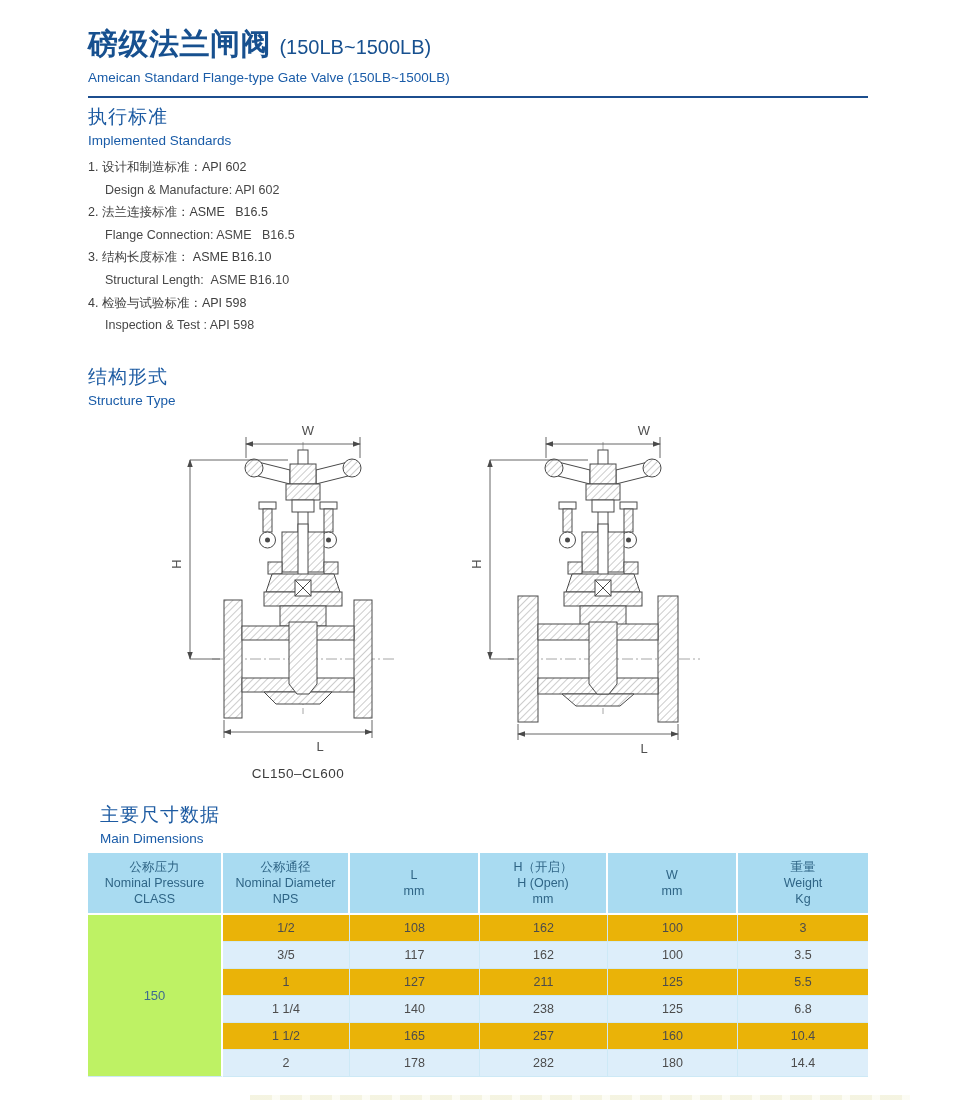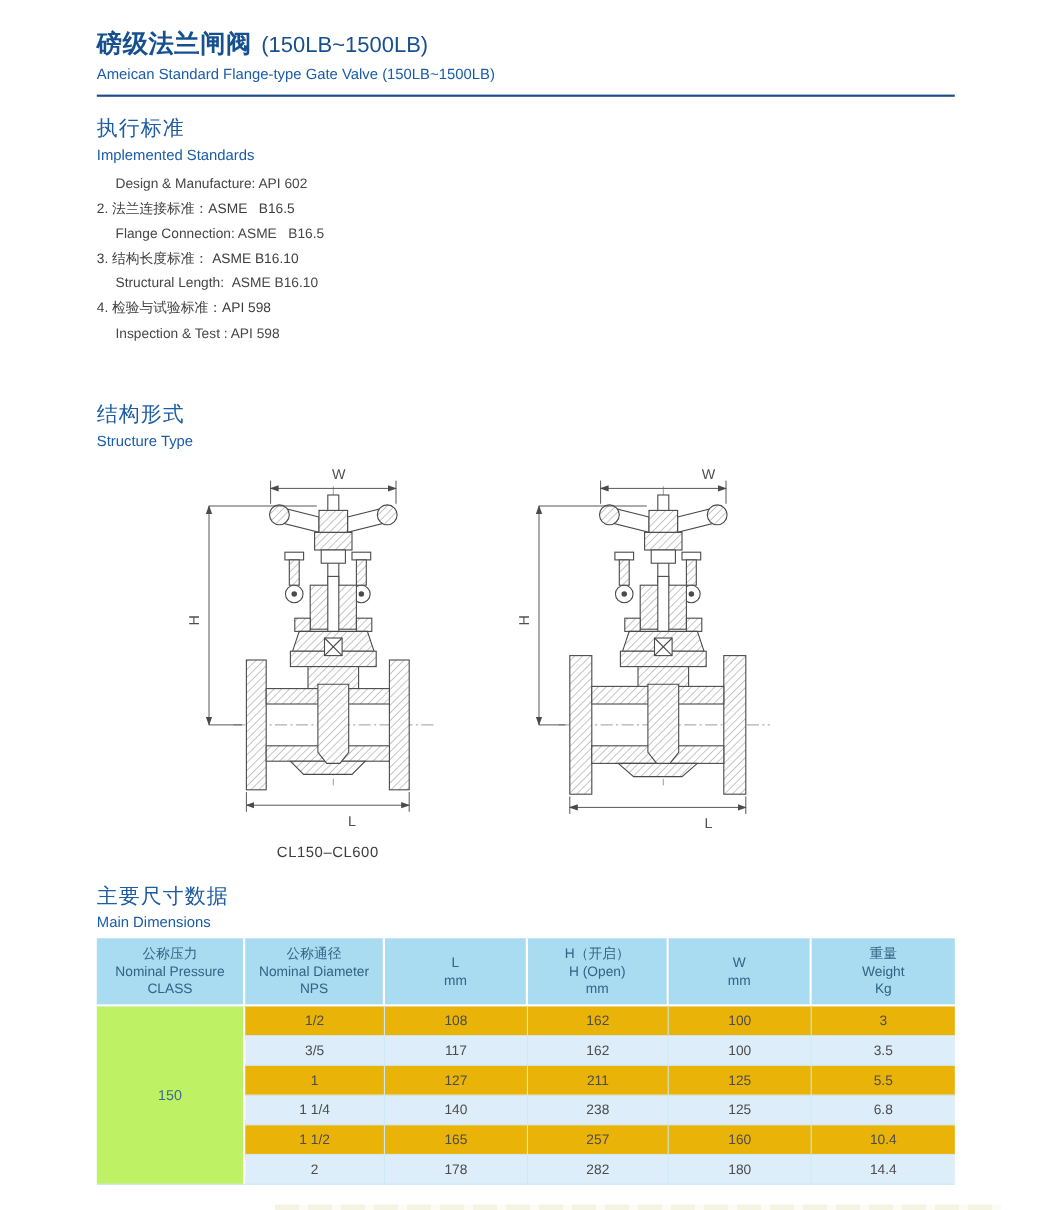--- a/index.html
+++ b/index.html
@@ -6,21 +6,21 @@
   html,body { background:#ffffff; }
   body {
     width:960px; height:1100px; position:relative; overflow:hidden;
     font-family:"Liberation Sans","DejaVu Sans",sans-serif;
     color:#404040;
   }
   .abs { position:absolute; }
 
   
   .title-block { left:88px; top:24px; width:780px; }
-  .title-zh { font-size:23px; font-weight:bold; color:#17508f; display:inline; letter-spacing:0.5px; }
+  .title-zh { font-size:30px; font-weight:bold; color:#17508f; display:inline; letter-spacing:0.5px; }
   .title-suffix { font-size:20px; font-weight:normal; color:#17508f; display:inline; margin-left:4px; }
   .title-en { font-size:13.5px; color:#1a5ca8; margin-top:5px; }
   .title-rule { margin-top:11px; border-bottom:2px solid #1c4e8e; width:780px; }
 
   
   .sec-zh { font-size:19px; color:#1d5ba2; letter-spacing:1px; }
   .sec-en { font-size:13.5px; color:#1a5ca8; margin-top:3px; }
 
   
   .standards-head { left:88px; top:104px; }
@@ -29,21 +29,21 @@
   .standards-list .en { line-height:22.6px; padding-left:17px; color:#474747; }
 
   
   .structure-head { left:88px; top:364px; }
   .valve-fig { position:absolute; width:260px; text-align:center; }
   .valve-fig-1 { left:168px; top:424px; }
   .valve-fig-2 { left:468px; top:424px; }
   .valve-caption { margin-top:6px; font-size:13.5px; color:#3c3c3c; letter-spacing:0.5px; }
 
   
-  .maindims-head { left:88px; top:802px; }
+  .maindims-head { left:100px; top:802px; }
   table.dims { left:88px; top:853px; width:780px; border-collapse:separate; border-spacing:0; table-layout:fixed; }
   table.dims th, table.dims td { text-align:center; vertical-align:middle; }
   table.dims th {
     background:#a9dbf1; color:#2f6586; font-weight:normal;
     font-size:12.5px; line-height:16px; height:62px;
     border-right:2px solid #ffffff; border-bottom:2px solid #ffffff;
     padding:4px 2px;
   }
   table.dims th:last-child { border-right:none; }
   table.dims th span { display:block; }
@@ -75,20 +75,21 @@
   </div>
   <div class="title-en">Ameican Standard Flange-type Gate Valve (150LB~1500LB)</div>
   <div class="title-rule"></div>
 </div>
 
 <div class="abs standards-head">
   <div class="sec-zh">执行标准</div>
   <div class="sec-en">Implemented Standards</div>
 </div>
 <div class="abs standards-list">
+  <div class="zh">1. 设计和制造标准：API 602</div>
   <div class="en">Design &amp; Manufacture: API 602</div>
   <div class="zh">2. 法兰连接标准：ASME&nbsp;&nbsp;&nbsp;B16.5</div>
   <div class="en">Flange Connection: ASME&nbsp;&nbsp;&nbsp;B16.5</div>
   <div class="zh">3. 结构长度标准：&nbsp;ASME B16.10</div>
   <div class="en">Structural Length:&nbsp;&nbsp;ASME B16.10</div>
   <div class="zh">4. 检验与试验标准：API 598</div>
   <div class="en">Inspection &amp; Test : API 598</div>
 </div>
 
 <div class="abs structure-head">

